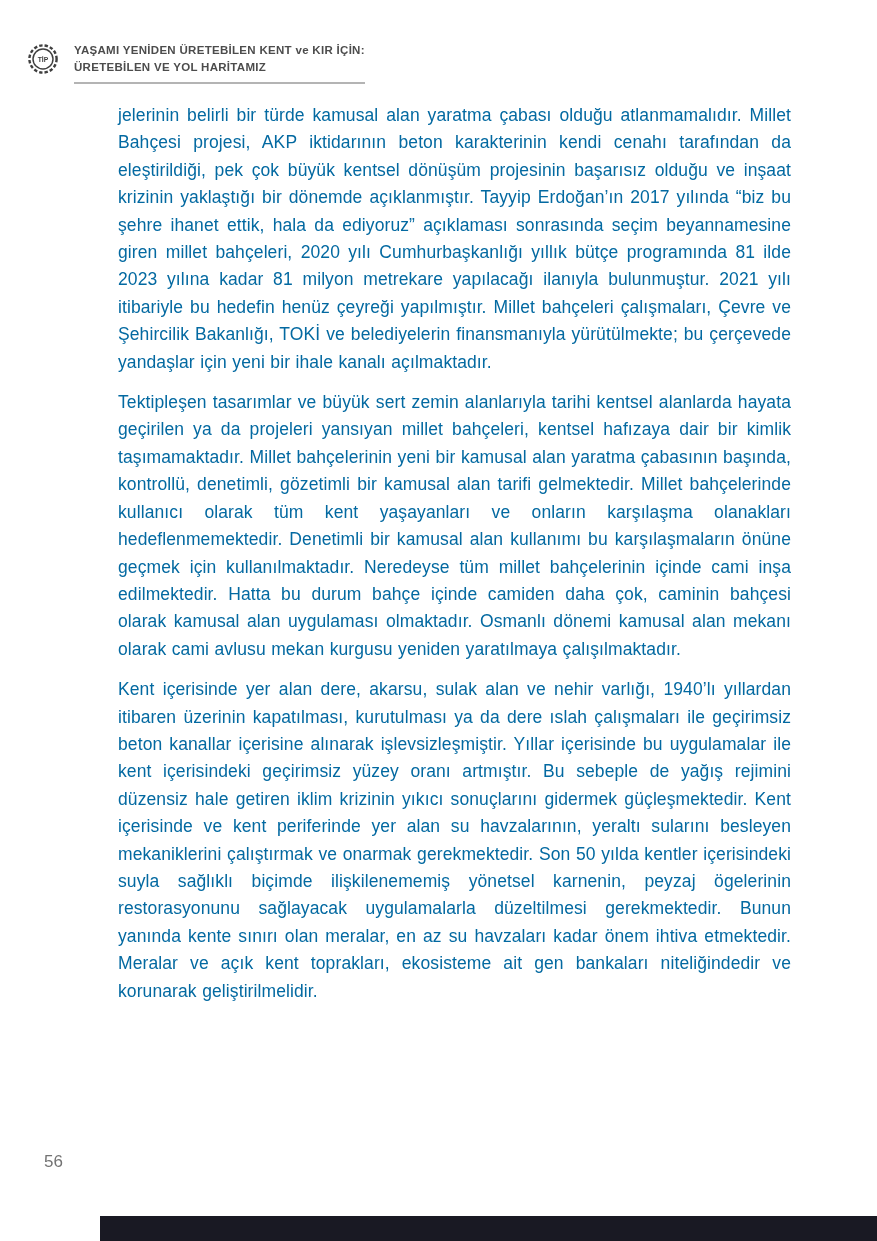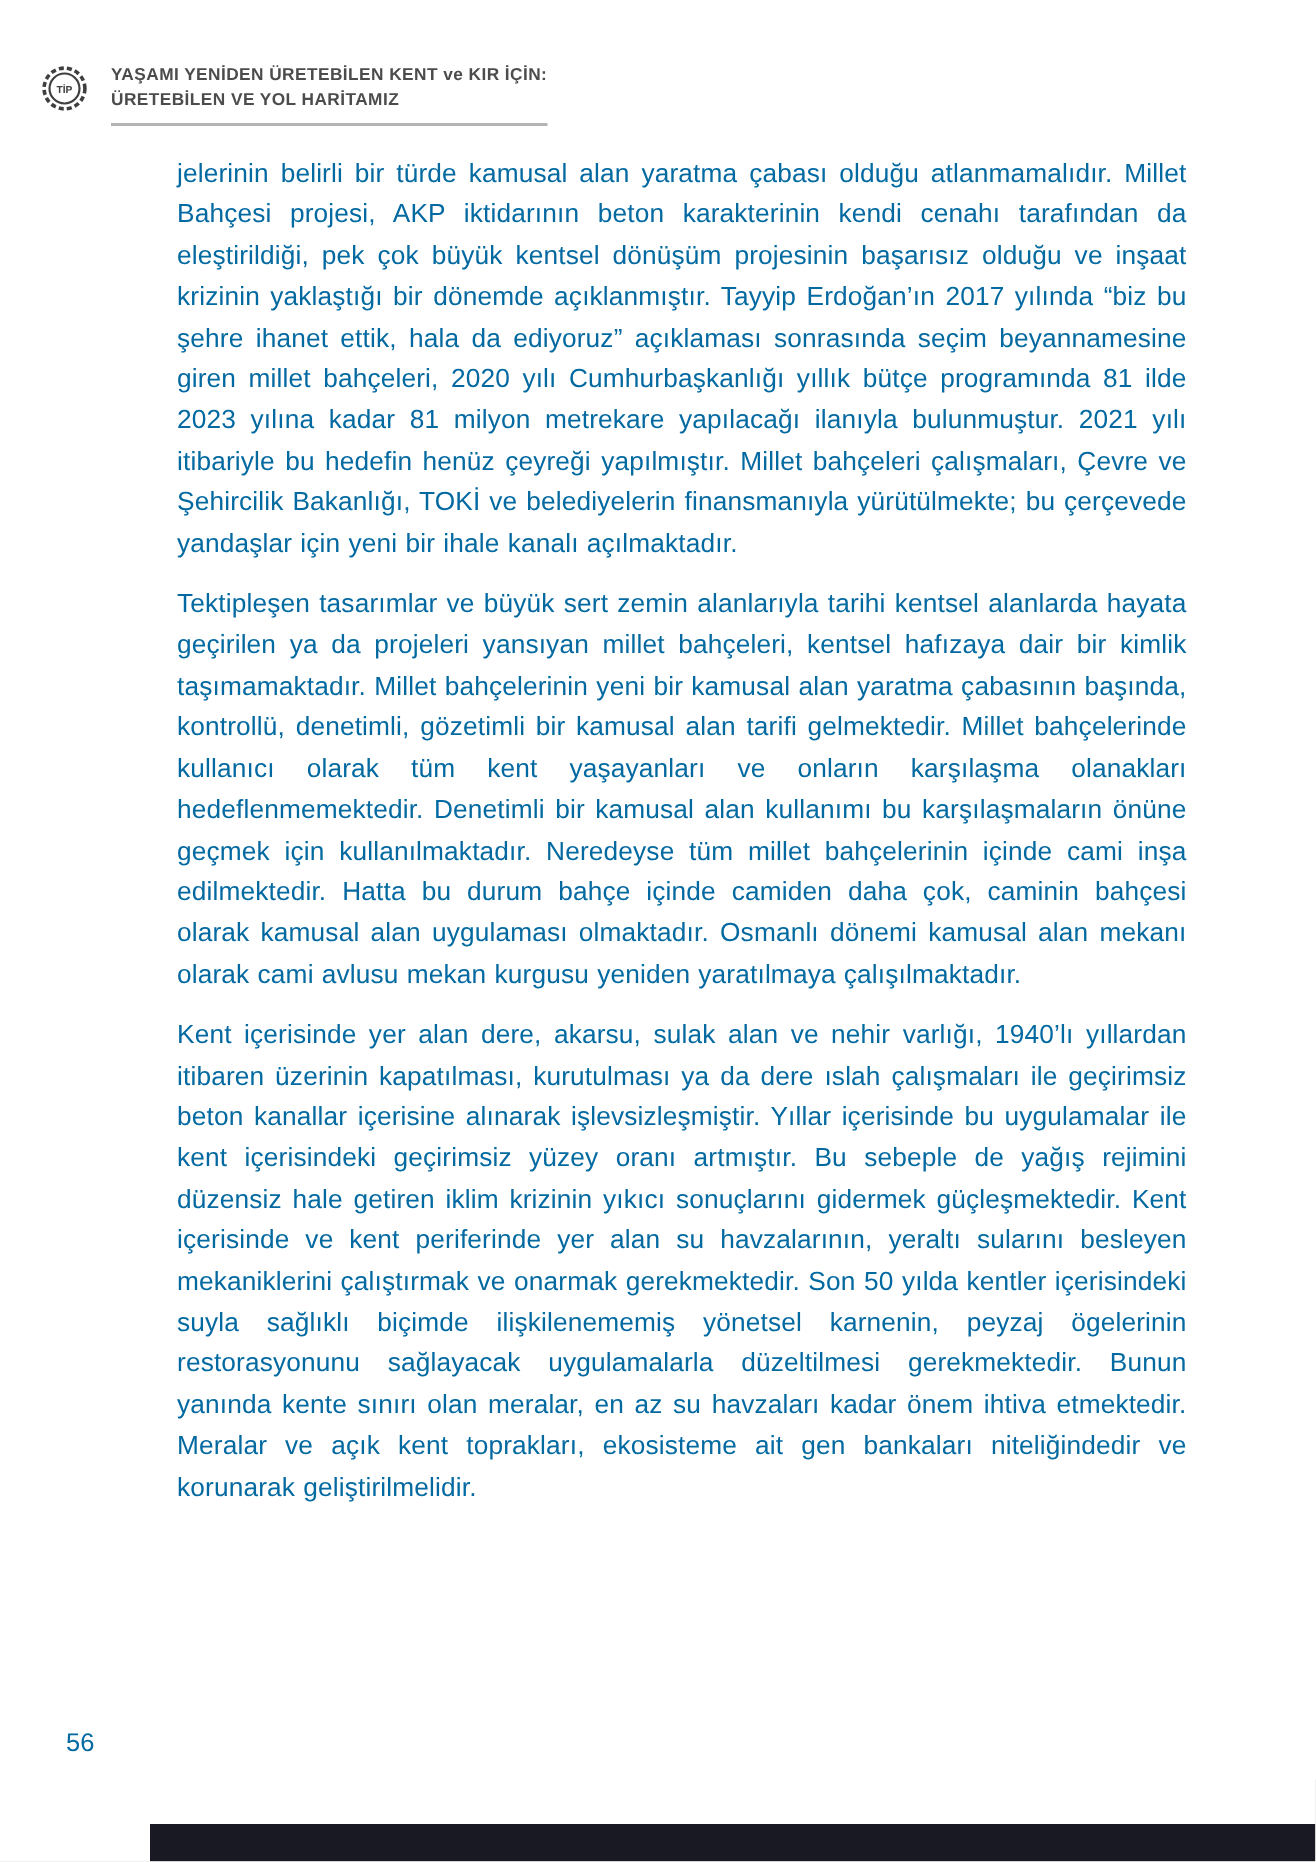--- a/index.html
+++ b/index.html
@@ -59,21 +59,21 @@
   .body-text p {
     margin: 0 0 13px 0;
   }
 
   
   .page-number {
     position: absolute;
     left: 44px;
     top: 1152px;
     font-size: 17px;
-    color: #0369a1;
+    color: #737373;
   }
   .bottom-bar {
     position: absolute;
     left: 100px;
     right: 0;
     bottom: 0;
     height: 25px;
   }
 </style>
 </head>

